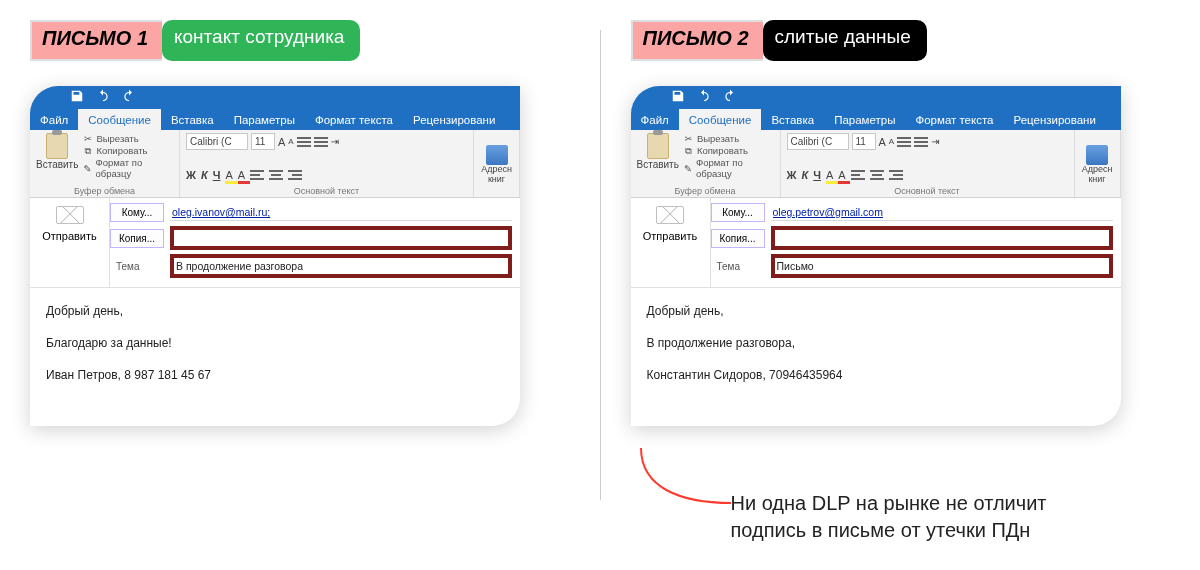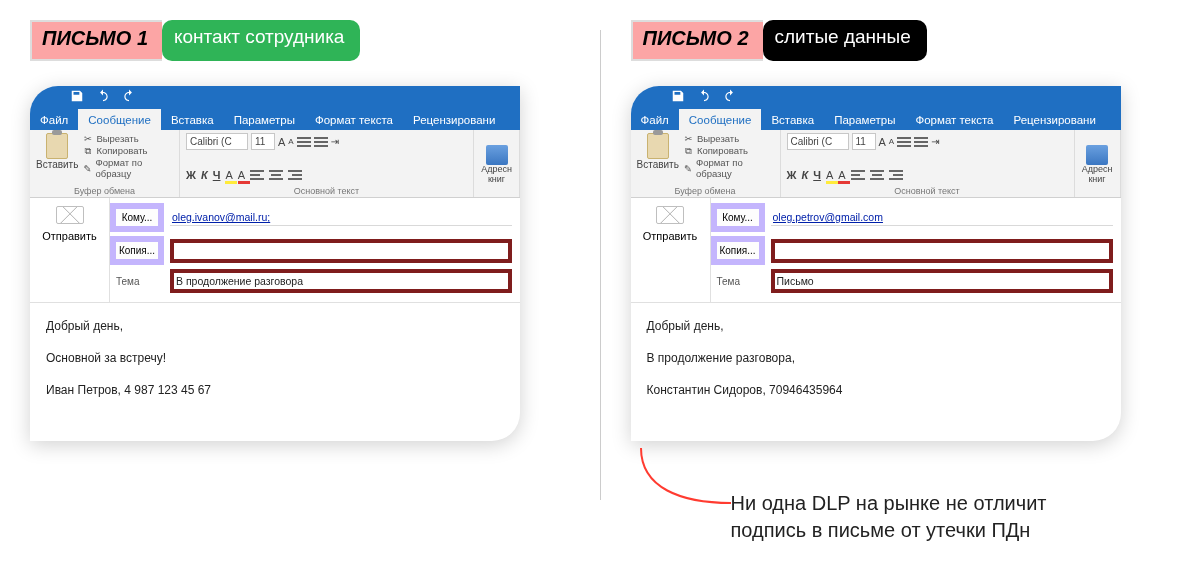--- a/index.html
+++ b/index.html
@@ -139,21 +139,21 @@
     padding:8px 6px;
     display:flex;
     flex-direction:column;
     align-items:center;
     gap:6px;
   }
   .send-ico{width:28px;height:18px;border:1px solid #bfbfbf;border-radius:2px;position:relative;background:#fff;}
   .send-ico::after{content:"";position:absolute;inset:0;background:linear-gradient(135deg,transparent 45%,#bfbfbf 46%,#bfbfbf 48%,transparent 49%),linear-gradient(-135deg,transparent 45%,#bfbfbf 46%,#bfbfbf 48%,transparent 49%);}
   .fields-col{flex:1;padding:5px 8px 5px 0;}
   .frow{display:flex;align-items:center;gap:6px;margin-bottom:4px;}
-  .fbtn{width:54px;text-align:center;border:6px solid #c4b5fd;background:#fdfdfd;font-size:10px;padding:3px 0;cursor:pointer;}
+  .fbtn{width:54px;text-align:center;border:1px solid #c4b5fd;background:#fdfdfd;font-size:10px;padding:3px 0;cursor:pointer;}
   .flabel{width:54px;text-align:left;font-size:10px;color:#555;padding-left:6px;}
   .finput{flex:1;border:1px solid #d9d9d9;border-top:none;border-left:none;border-right:none;font-size:10.5px;padding:2px 2px;color:#0020aa;text-decoration:underline;background:transparent;}
   .finput.plain{color:#222;text-decoration:none;border:4px solid #7f1d1d;}
   .body-area{
     padding:14px 16px 28px 16px;
     font-size:12px;
     color:#222;
     line-height:1.5;
     min-height:110px;
   }
@@ -299,22 +299,22 @@
             <input class="finput plain" value="" style="">
           </div>
           <div class="frow">
             <div class="flabel">Тема</div>
             <input class="finput plain" value="В продолжение разговора" style="">
           </div>
         </div>
       </div>
       <div class="body-area">
         <p>Добрый день,</p>
-        <p>Основной за встречу!</p>
-        <p>Иван Петров, 4 987 123 45 67</p>
+        <p>Благодарю за данные!</p>
+        <p>Иван Петров, 8 987 181 45 67</p>
       </div>
     </div>
   </div>
 
   <div class="divider"></div>
 
   <div class="col">
     <div class="heading">
       <div class="h-badge">ПИСЬМО 2</div>
       <div class="h-sub red">слитые данные</div>

